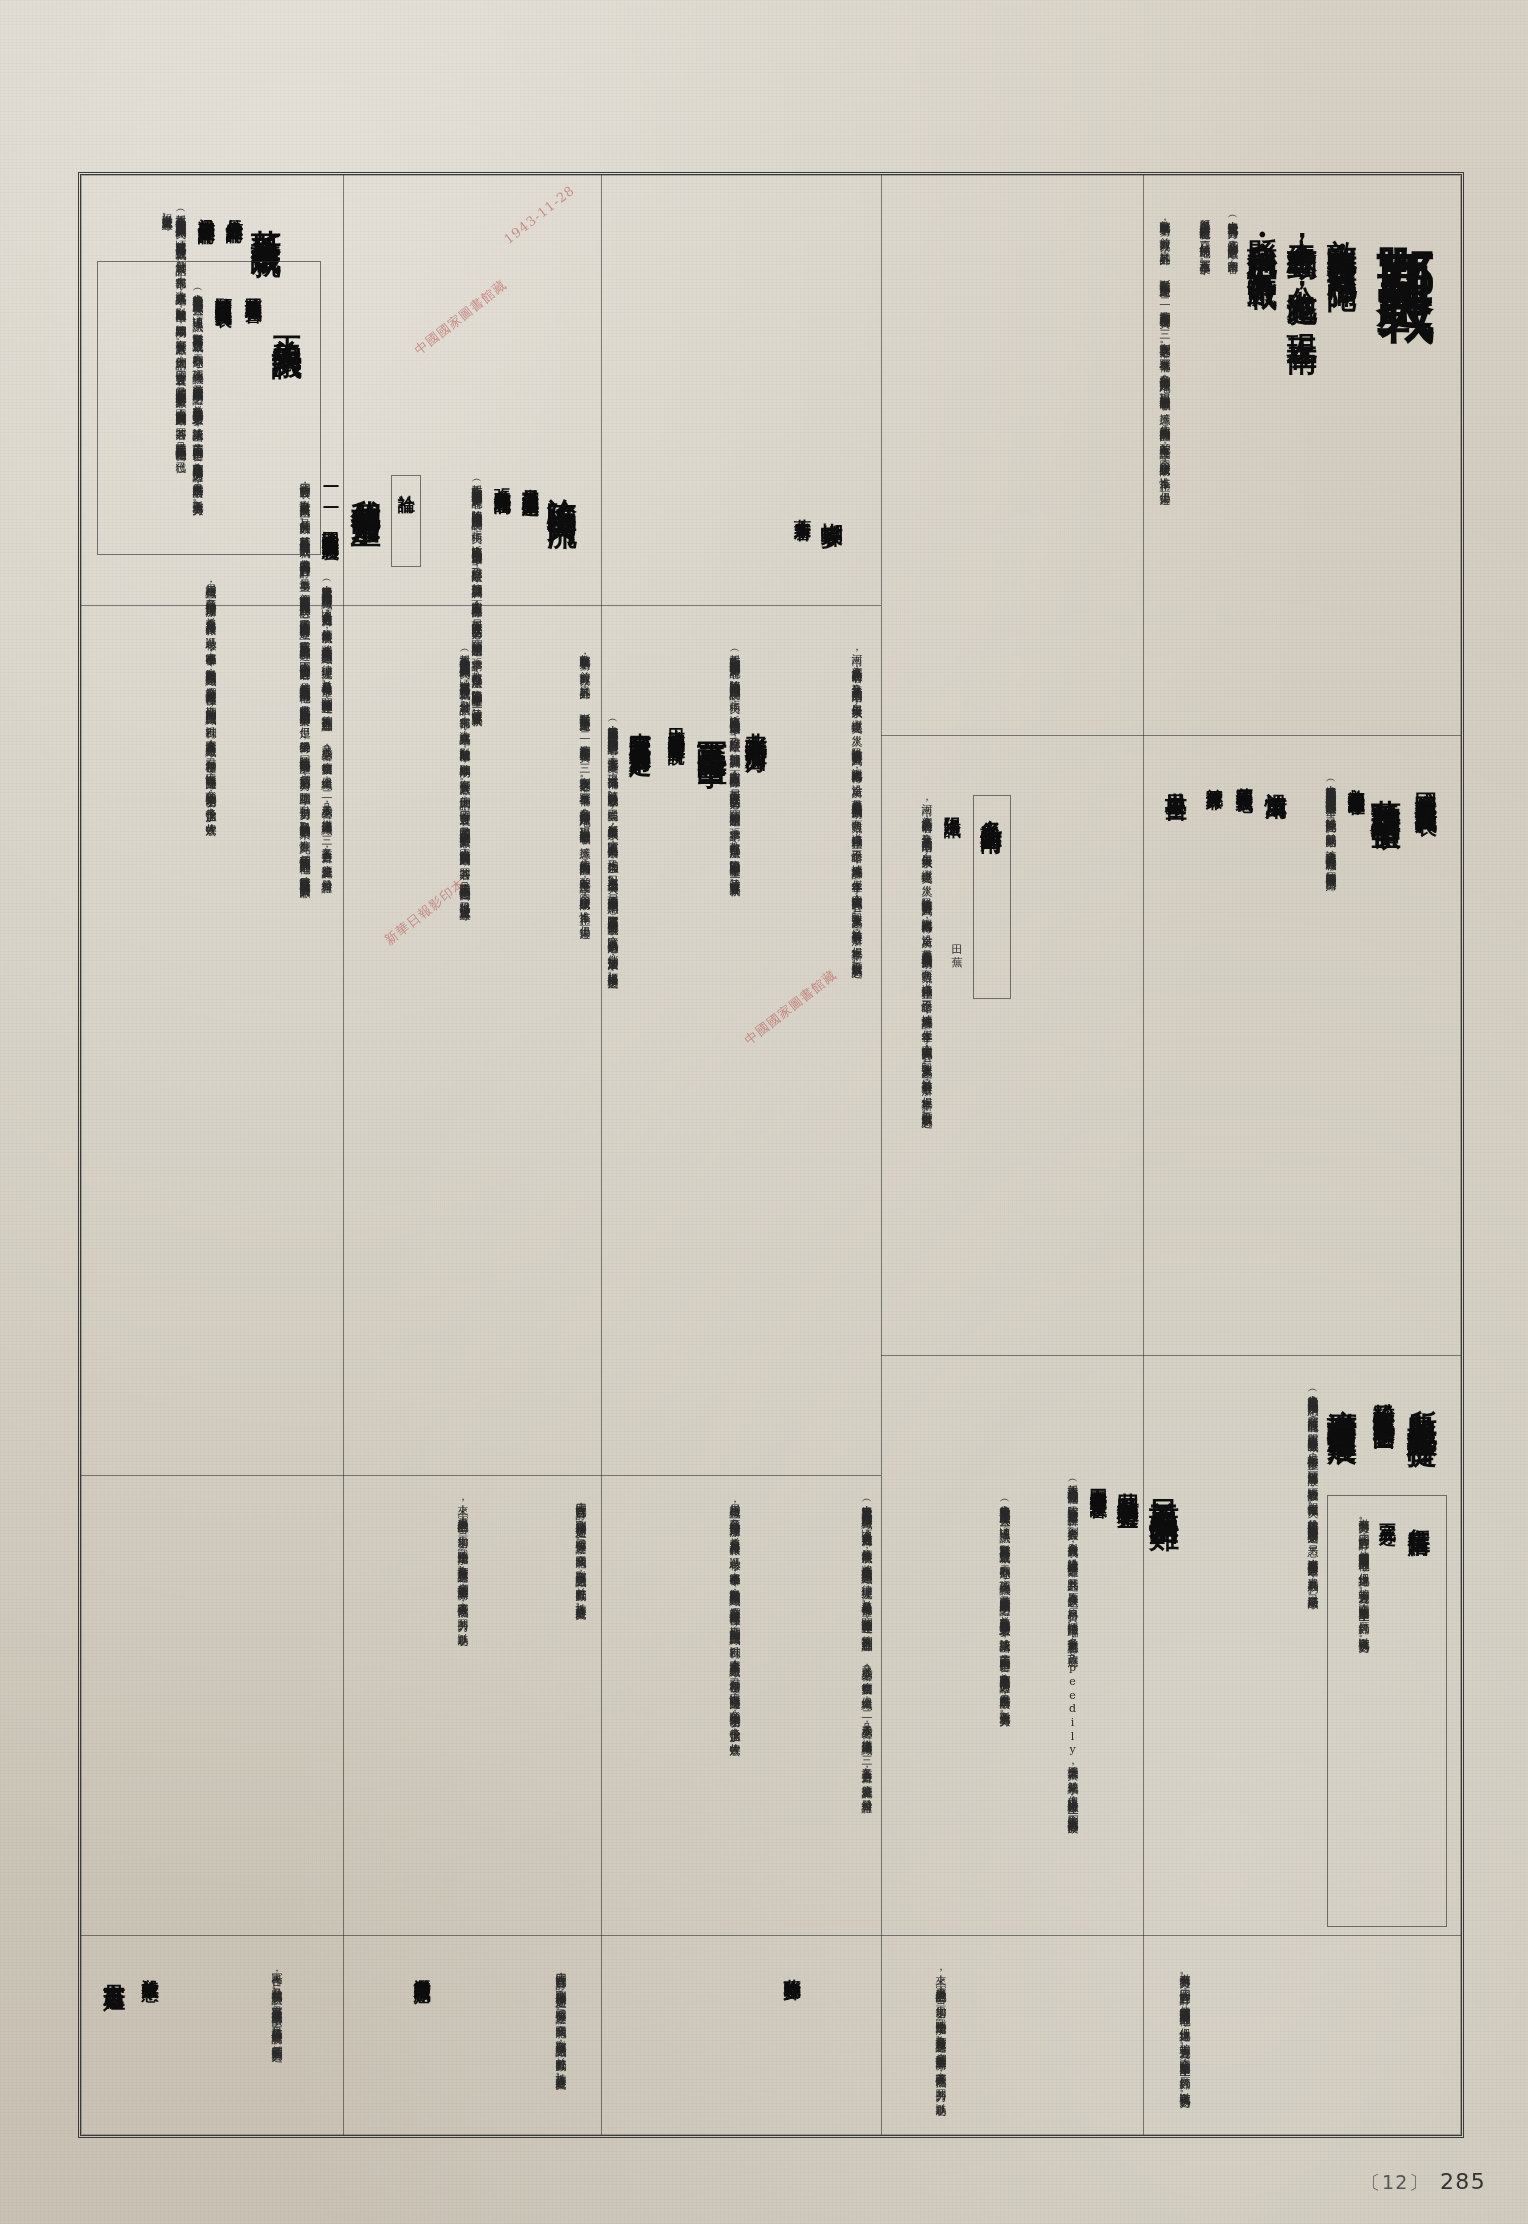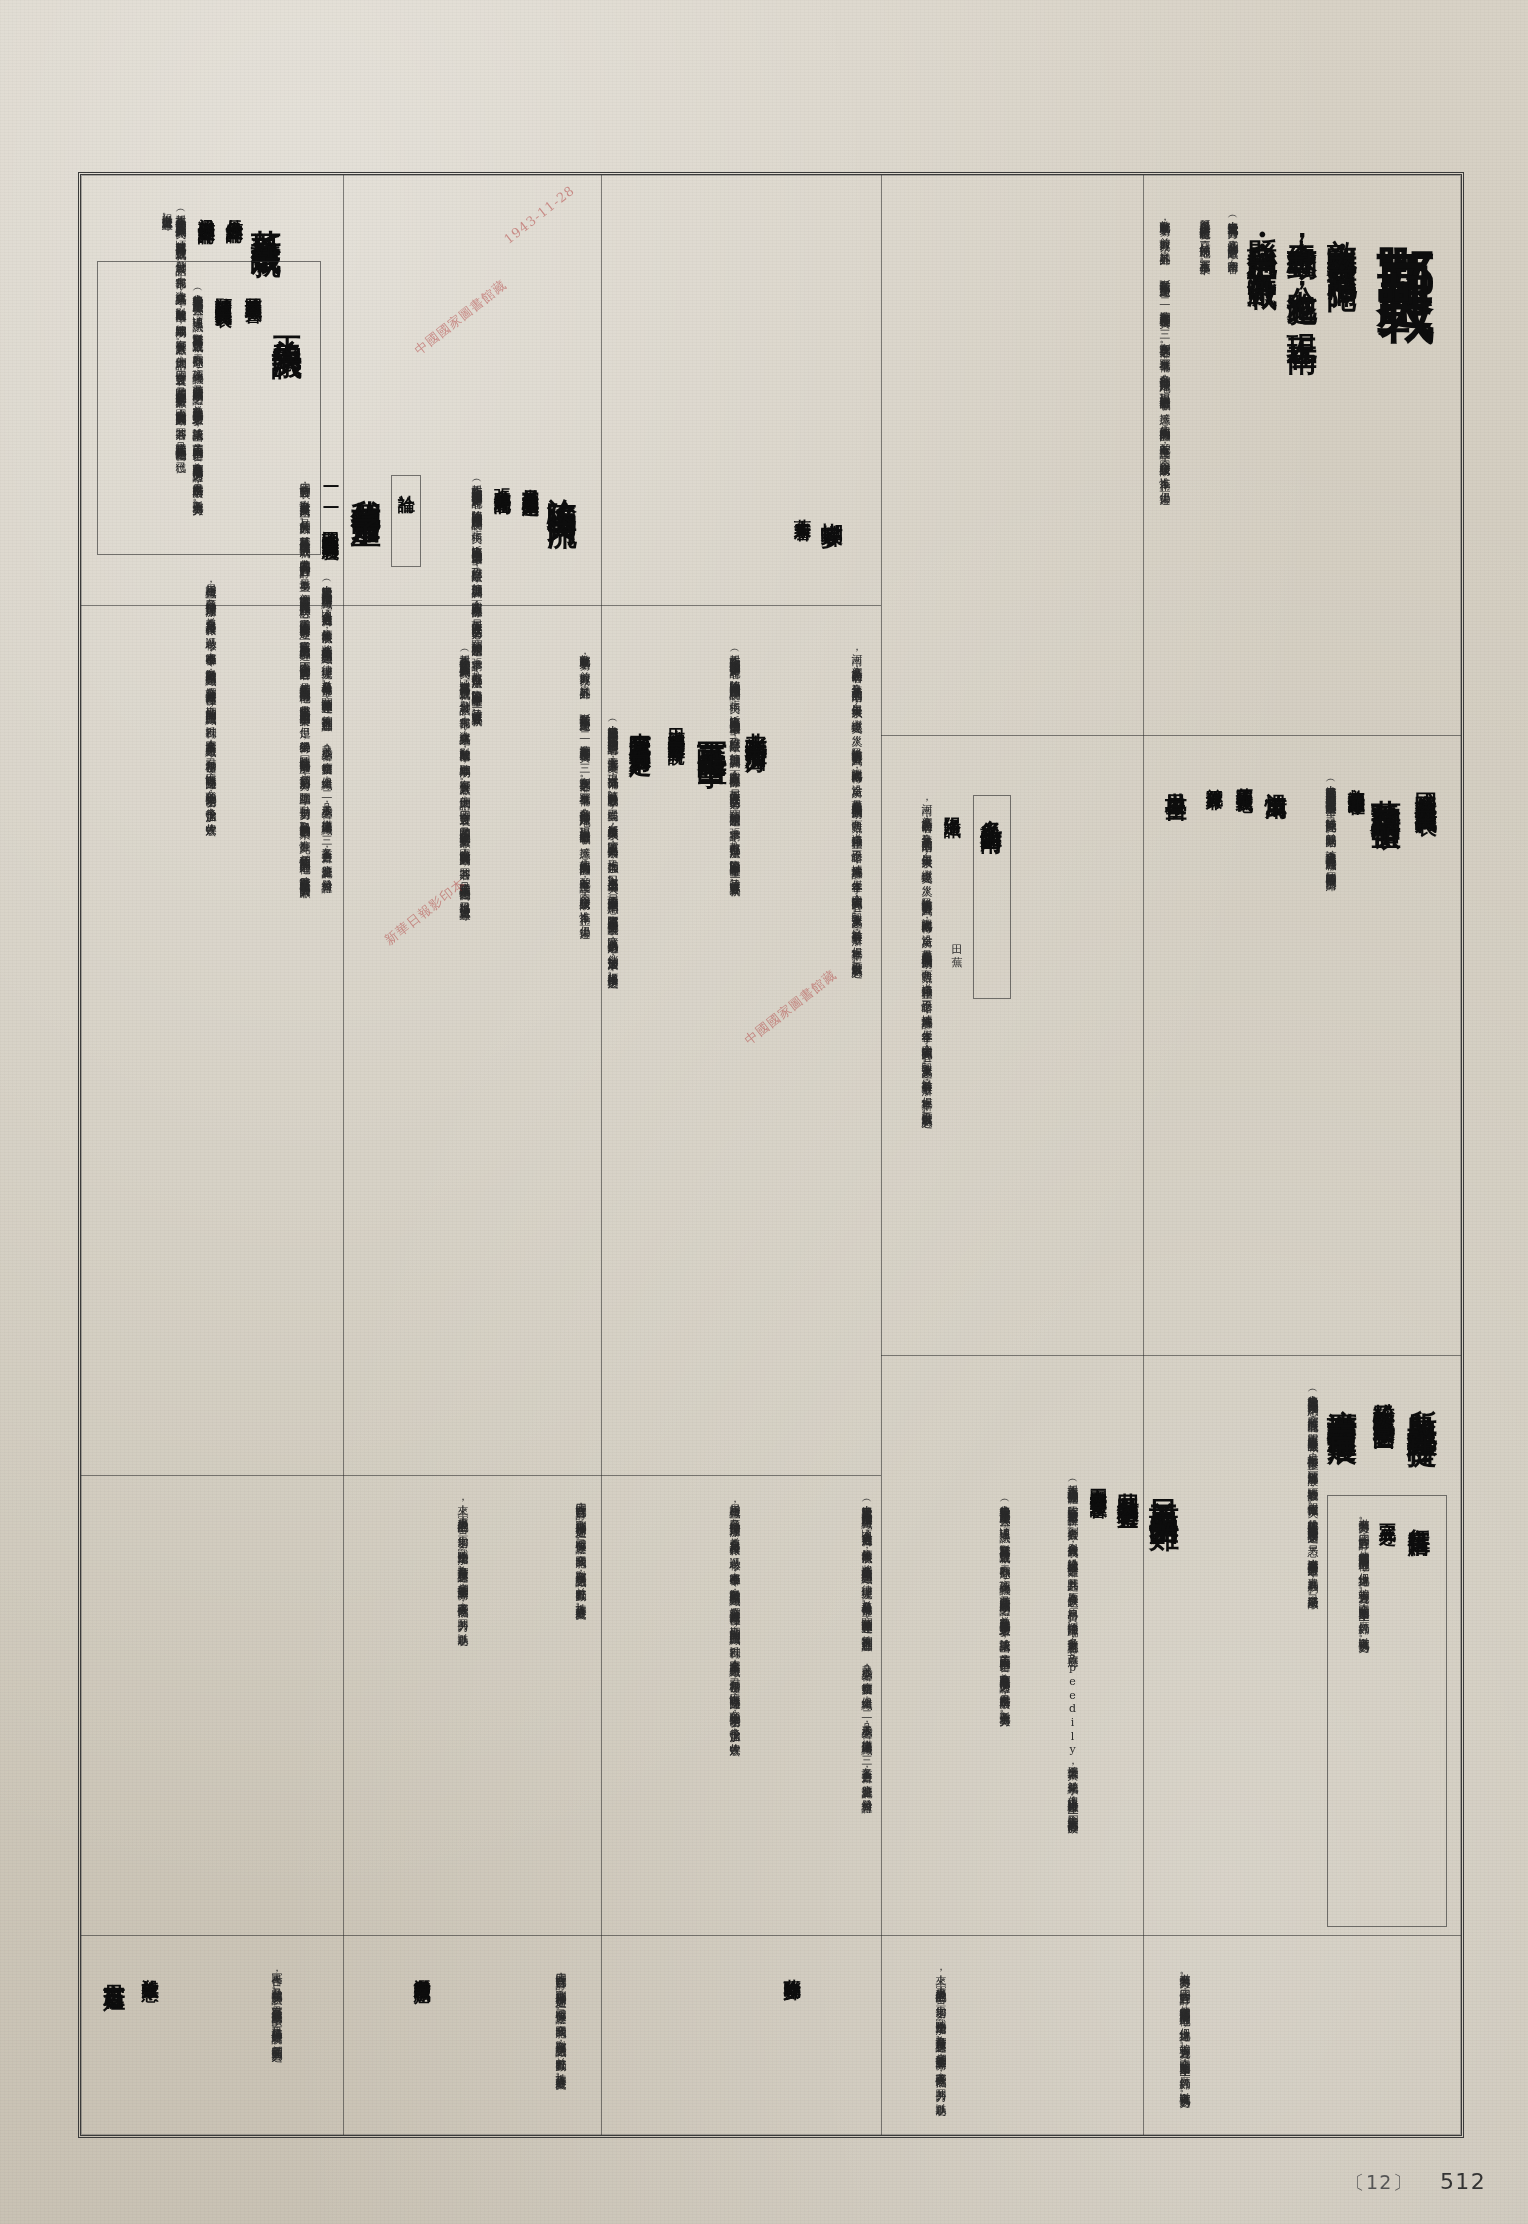--- a/index.html
+++ b/index.html
@@ -67,21 +67,21 @@
   .stamp{
     position:absolute;color:rgba(170,42,42,.45);font-size:13px;
     transform:rotate(-38deg);transform-origin:left top;white-space:nowrap;
     letter-spacing:.08em;pointer-events:none;
   }
   
   #folio{
     position:absolute;right:42px;bottom:28px;font-size:22px;color:#333;
     font-family:"DejaVu Sans","Liberation Sans",sans-serif;letter-spacing:.06em;
   }
-  #folio .brk{color:#555;font-size:19px;margin-right:27px;}
+  #folio .brk{color:#555;font-size:19px;margin-right:11px;}
 </style>
 </head>
 <body>
 
 <div id="paper">
   <div id="grain"></div>
 
 
   <div id="frame">
 
@@ -194,15 +194,15 @@
     <div class="body-col v tiny" style="left:540px;top:470px;height:800px;width:120px;">（本報訊）行政院新聞局張參事昨日招待外籍記者，就淪陷區物資內流問題作詳細說明。張氏稱：近來自淪陷區內流之物資日益增多，政府已訂定辦法，加以管理與調節，一方面防止敵人之經濟掠奪，另一方面保障後方人民之生活必需。關於學校與生產問題，張參事謂，教育部已擬定辦法，對於淪陷區來歸之青年學生，一律予以收容並安置就學。</div>
     <div class="body-col v tiny" style="left:672px;top:470px;height:800px;width:110px;">河南，這個多災多難的省份，今年又遭受了空前的浩劫。自去年大旱以來，繼之以蝗災、水災，災民流離失所者不下數百萬人。記者此次由洛陽西行，沿途所見，盡是面黃肌瘦的災民扶老攜幼，向西逃荒。道旁餓殍相望，慘不忍睹。據地方當局統計，僅本年春季，全省因饑餓而死亡者，即達數十萬人之多。目前雖有若干救濟，但杯水車薪，實不足以解燃眉之急。</div>
 
     <div class="stamp" style="left:420px;top:60px;">1943-11-28</div>
     <div class="stamp" style="left:330px;top:170px;">中國國家圖書館藏</div>
     <div class="stamp" style="left:300px;top:760px;">新華日報影印本</div>
     <div class="stamp" style="left:660px;top:860px;">中國國家圖書館藏</div>
   </div>
 
   <div id="folio">
-    <span class="brk">〔12〕</span><span>512</span>
+    <span class="brk">〔12〕</span><span>285</span>
   </div>
 </div>
 
 </body></html>

